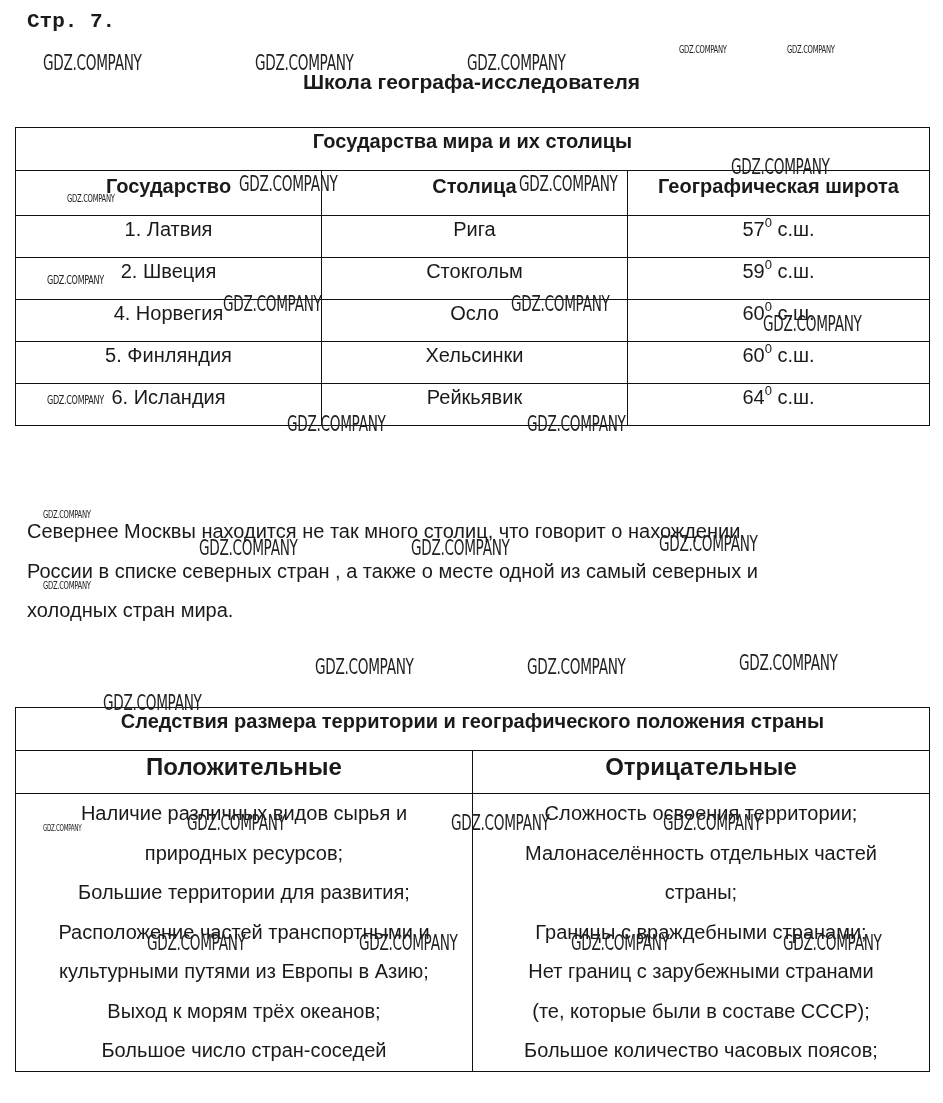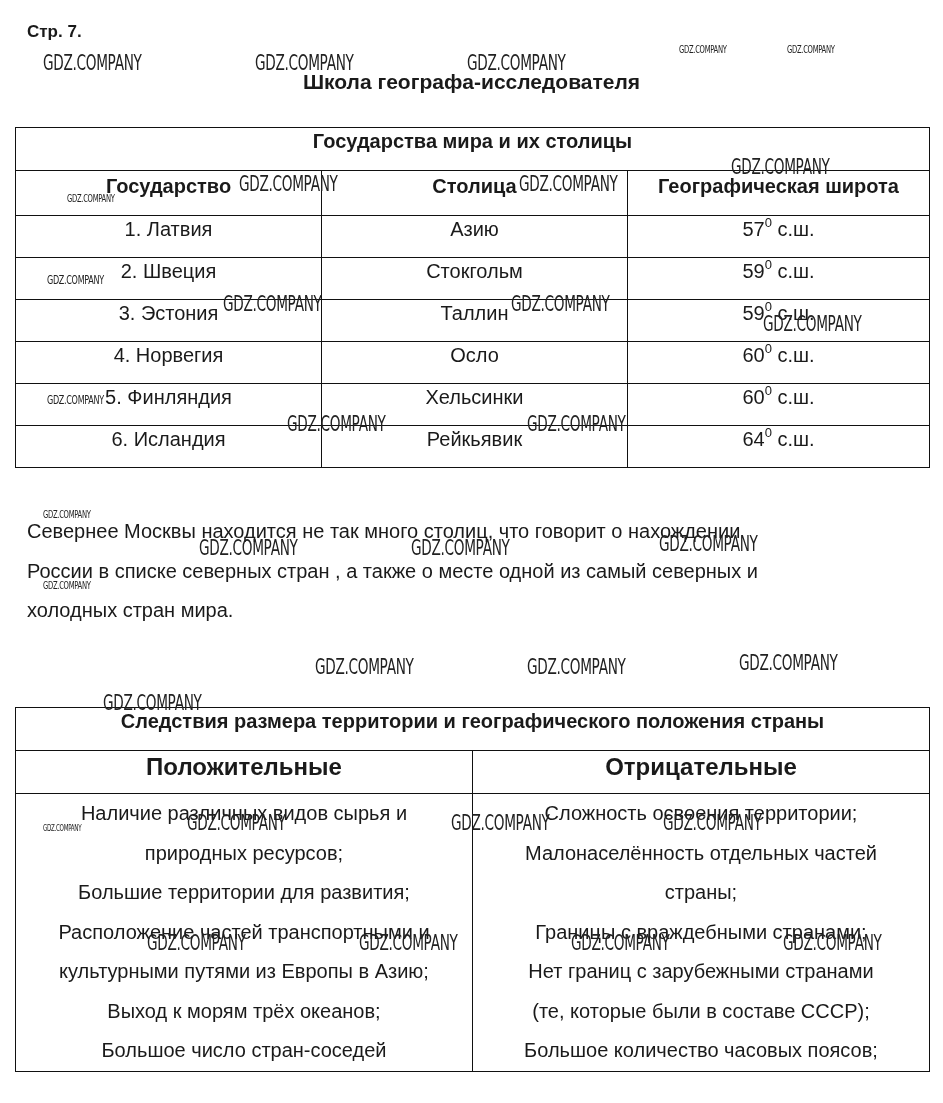--- a/index.html
+++ b/index.html
@@ -1,19 +1,19 @@
 <!DOCTYPE html>
 <html><head>
 <meta charset="utf-8">
 <style>
   html, body { margin: 0; padding: 0; background: #ffffff; }
   body { width: 943px; height: 1103px; position: relative; overflow: hidden;
          font-family: "Liberation Sans", sans-serif; color: #1a1a1a; }
   .abs { position: absolute; }
-  .page-num { left: 27px; top: 22px; font-size: 17px; font-weight: bold; }
+  .page-num { left: 27px; top: 10px; font-size: 21px; font-weight: bold; font-family: Liberation Mono, monospace; }
   .doc-title { left: 0; width: 943px; top: 70px; text-align: center; font-size: 21px; font-weight: bold; }
 
   .wm { position: absolute; font-family: "DejaVu Sans", sans-serif; color: #222;
         transform: scaleX(0.62); transform-origin: left top; letter-spacing: -0.5px;
         white-space: nowrap; pointer-events: none; }
   .wm.big { font-size: 22px; }
   .wm.small { font-size: 11px; }
 
   
   table { border-collapse: collapse; position: absolute; }
@@ -46,31 +46,26 @@
       <tr class="cap">
     <th colspan="3">Государства мира и их столицы</th>
   </tr>
   <tr class="hdr">
     <th>Государство</th>
     <th>Столица</th>
     <th>Географическая широта</th>
   </tr>
   <tr>
     <td class="c1">1. Латвия</td>
-    <td class="c2">Азию</td>
+    <td class="c2">Рига</td>
     <td><span>57</span><sup>0</sup><span> с.ш.</span></td>
   </tr>
   <tr>
     <td class="c1">2. Швеция</td>
     <td class="c2">Стокгольм</td>
-    <td><span>59</span><sup>0</sup><span> с.ш.</span></td>
-  </tr>
-  <tr>
-    <td class="c1">3. Эстония</td>
-    <td class="c2">Таллин</td>
     <td><span>59</span><sup>0</sup><span> с.ш.</span></td>
   </tr>
   <tr>
     <td class="c1">4. Норвегия</td>
     <td class="c2">Осло</td>
     <td><span>60</span><sup>0</sup><span> с.ш.</span></td>
   </tr>
   <tr>
     <td class="c1">5. Финляндия</td>
     <td class="c2">Хельсинки</td>

